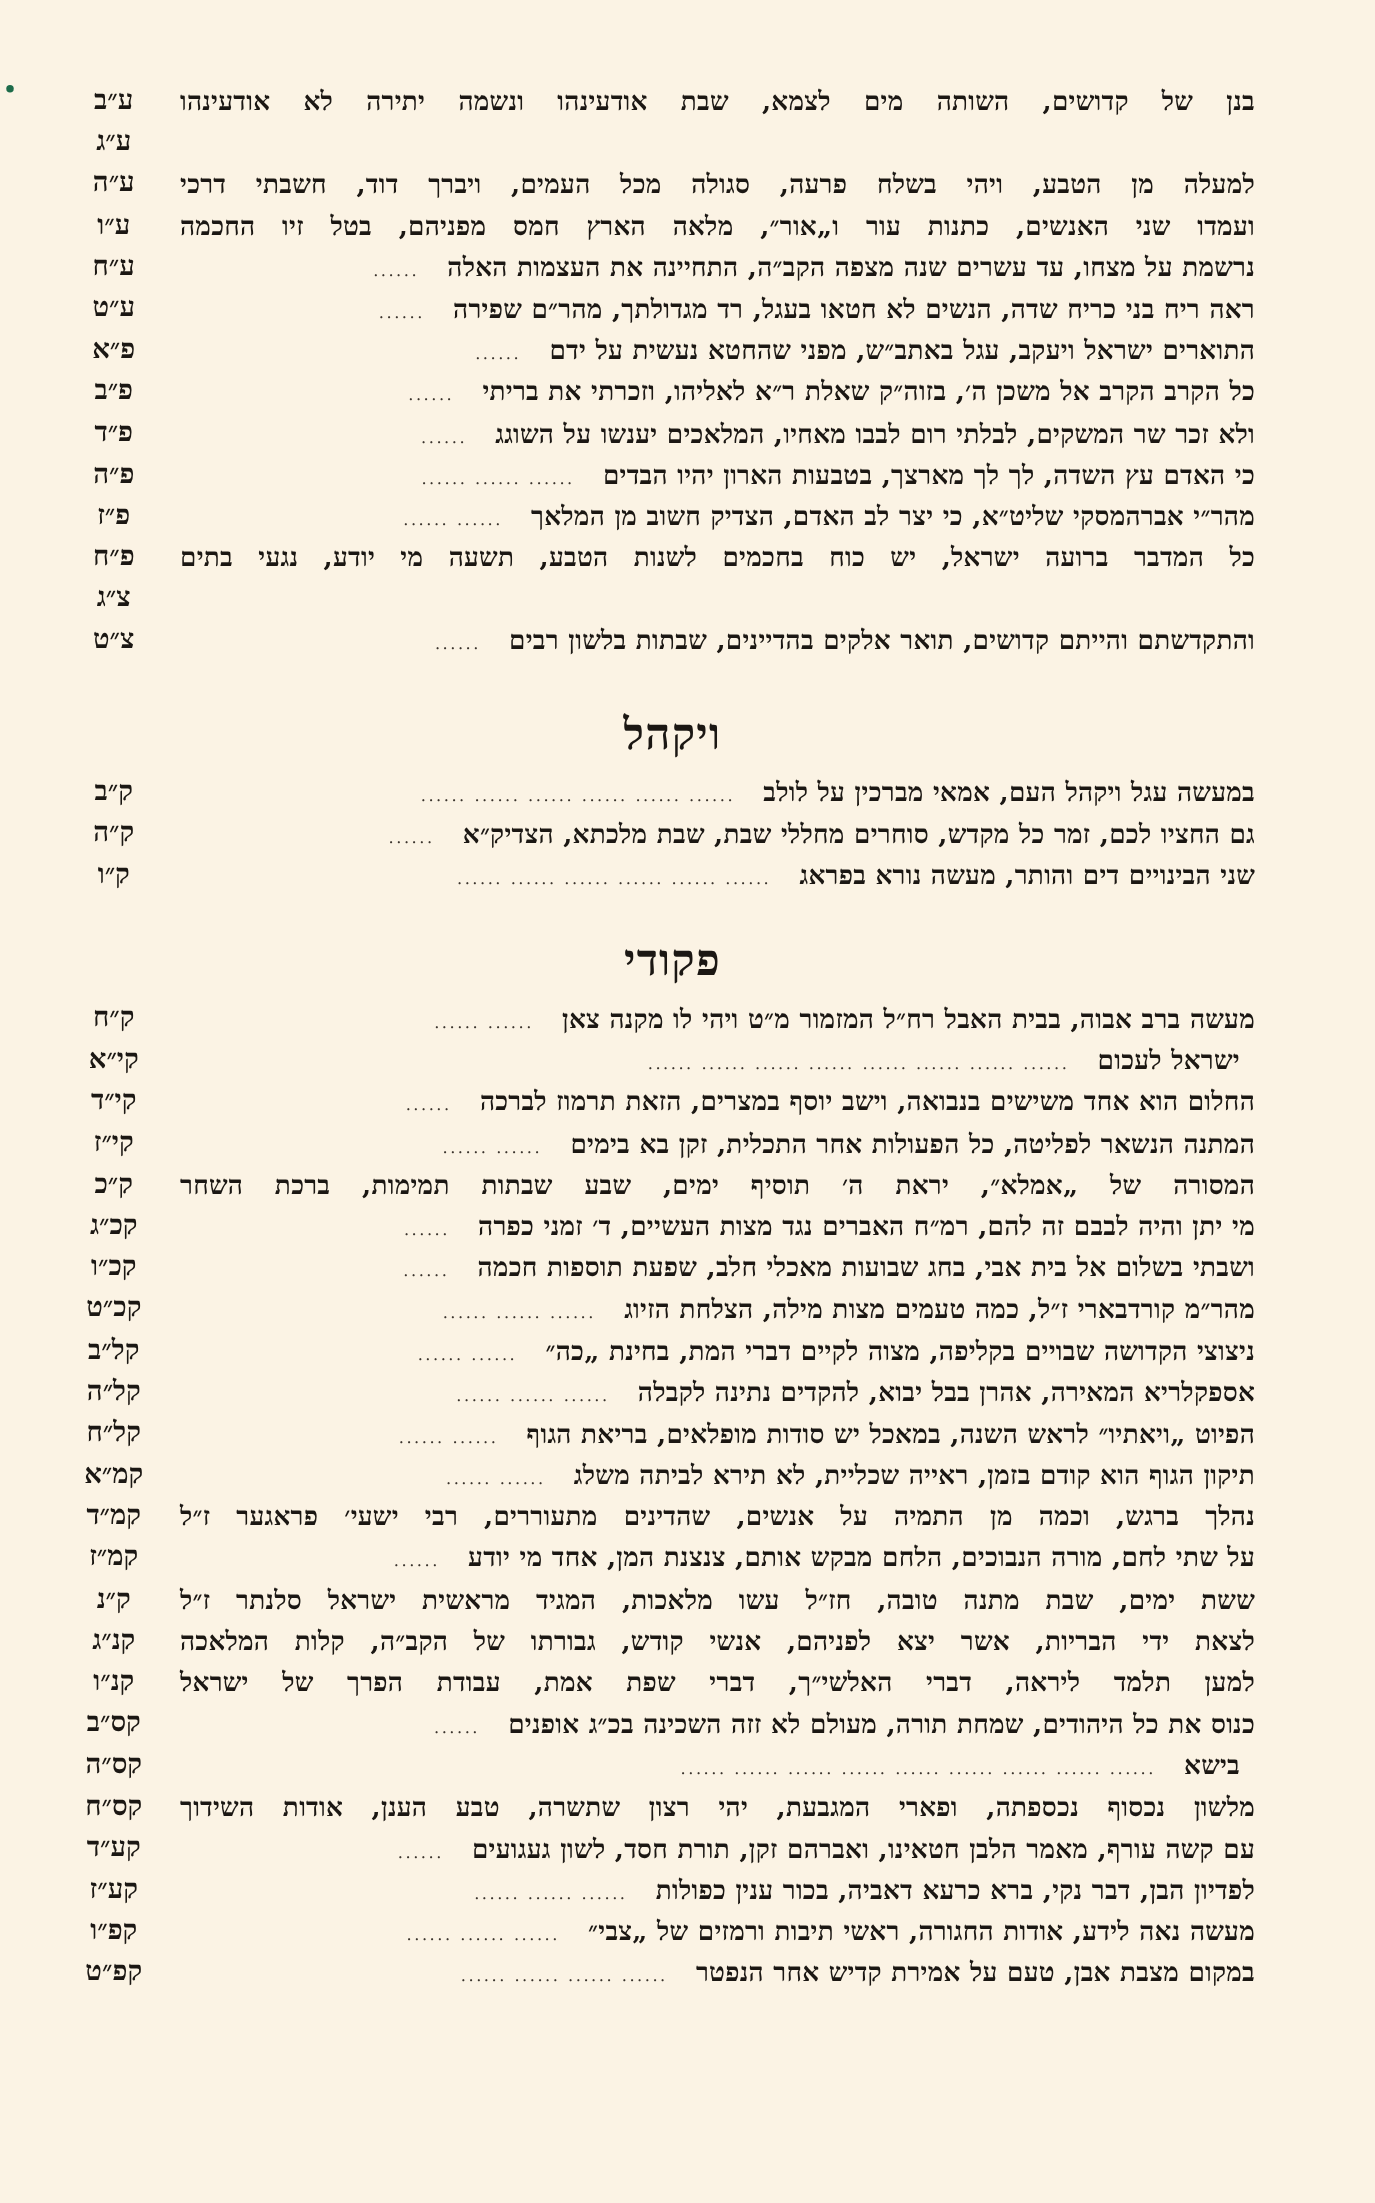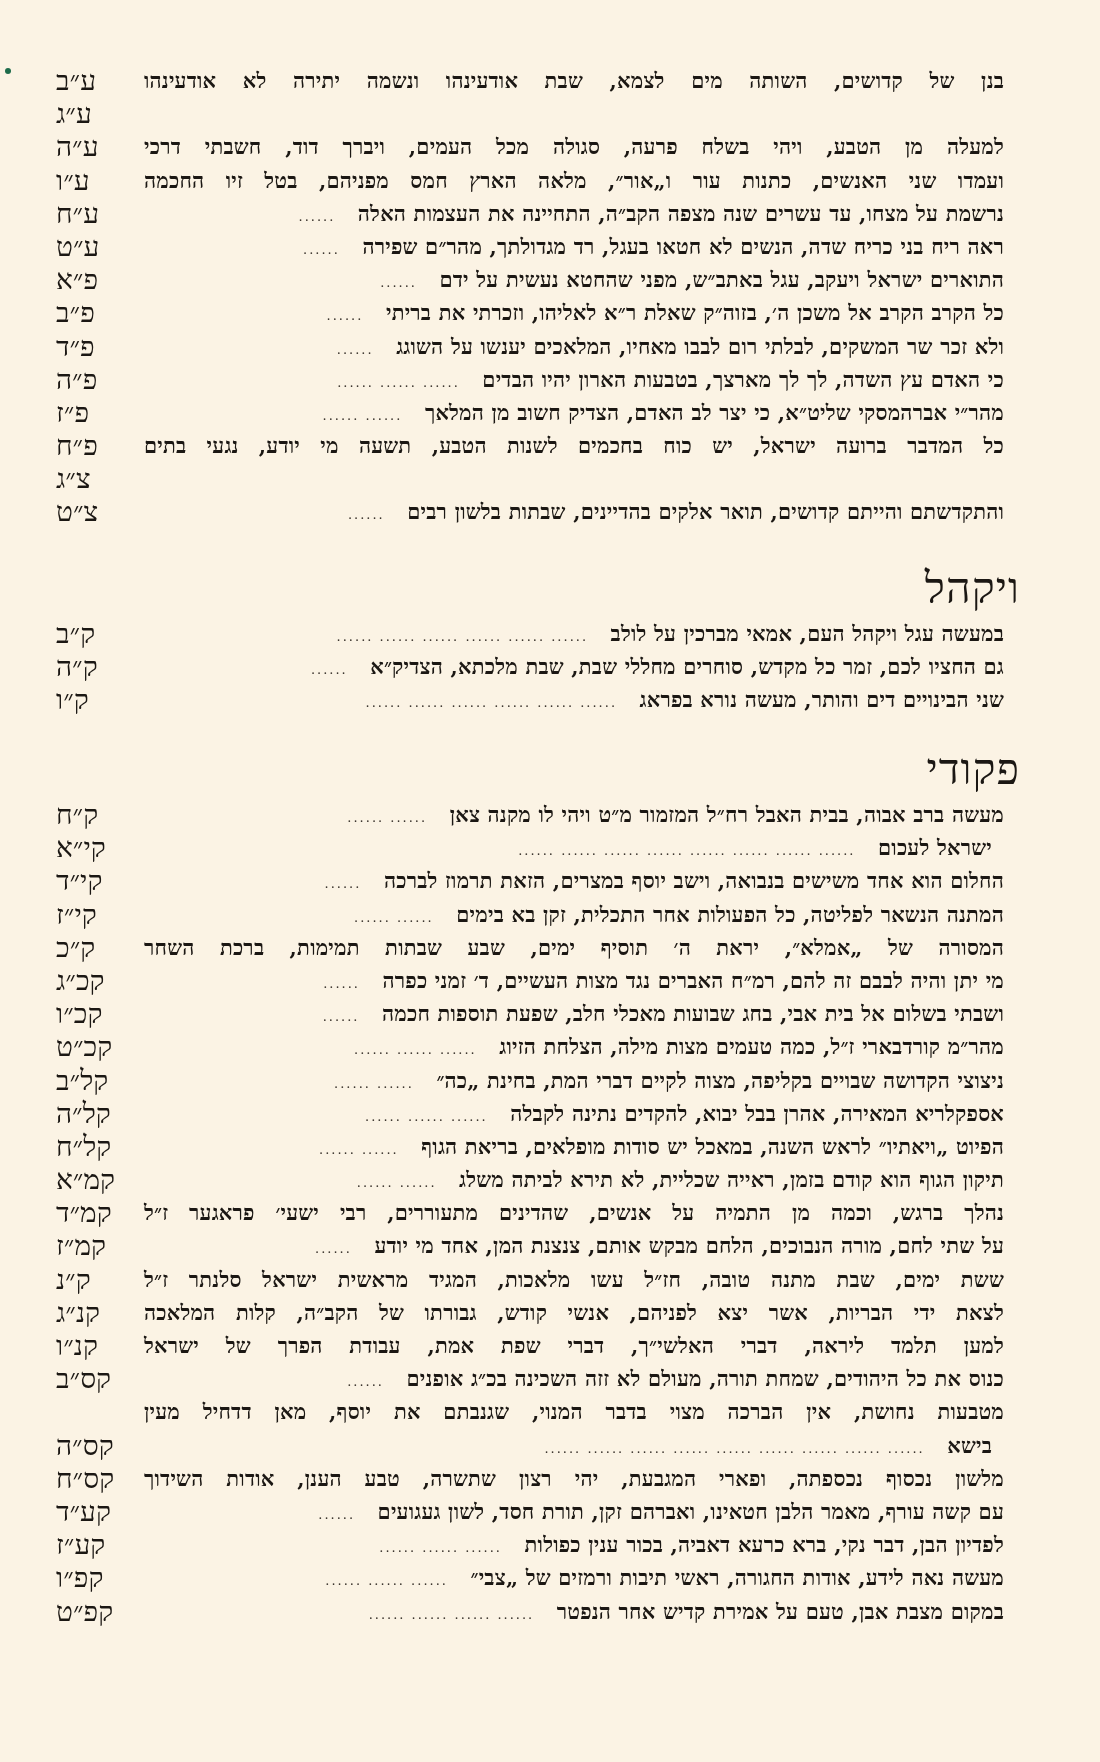--- a/index.html
+++ b/index.html
@@ -62,38 +62,38 @@
       color: #3a332c;
       font-weight: normal;
       letter-spacing: 2px;
       font-size: 13px;
     }
     .row .page-ref {
       position: absolute;
       left: 0;
       top: 0;
       width: 70px;
-      font-size: 28px;
+      font-size: 22px;
       line-height: 33px;
-      font-weight: normal;
-      direction: rtl;
-      text-align: left;
+      font-weight: bold;
+      direction: rtl;
+      text-align: center;
     }
     .row.cont .text {
       right: 28px;
       width: 832px;
     }
     .heading {
       position: absolute;
       left: 56px;
       width: 964px;
-      text-align: right;
-      direction: rtl;
-      font-size: 43px;
-      font-weight: normal;
+      text-align: center;
+      direction: rtl;
+      font-size: 35px;
+      font-weight: bold;
       line-height: 40px;
       letter-spacing: 1px;
     }
   </style>
 </head>
 <body>
 
 <div class="page">
   <div class="speck"></div>
 
@@ -237,24 +237,20 @@
         <div class="page-ref">קנ״ג</div>
       </div>
       <div class="row">
         <div class="text justify"><span>למען תלמד ליראה, דברי האלשי״ך, דברי שפת אמת, עבודת הפרך של ישראל</span></div>
         <div class="page-ref">קנ״ו</div>
       </div>
       <div class="row">
         <div class="text"><span>כנוס את כל היהודים, שמחת תורה, מעולם לא זזה השכינה בכ״ג אופנים</span>&nbsp;&nbsp;&nbsp;<span class="dots">......</span></div>
         <div class="page-ref">קס״ב</div>
       </div>
-      <div class="row">
-        <div class="text justify"><span>מטבעות נחושת, אין הברכה מצוי בדבר המנוי, שגנבתם את יוסף, מאן דדחיל מעין</span></div>
-        <div class="page-ref"></div>
-      </div>
       <div class="row cont">
         <div class="text"><span>בישא</span>&nbsp;&nbsp;&nbsp;<span class="dots">......      ......      ......      ......      ......      ......      ......      ......      ......</span></div>
         <div class="page-ref">קס״ה</div>
       </div>
       <div class="row">
         <div class="text justify"><span>מלשון נכסוף נכספתה, ופארי המגבעת, יהי רצון שתשרה, טבע הענן, אודות השידוך</span></div>
         <div class="page-ref">קס״ח</div>
       </div>
       <div class="row">
         <div class="text"><span>עם קשה עורף, מאמר הלבן חטאינו, ואברהם זקן, תורת חסד, לשון געגועים</span>&nbsp;&nbsp;&nbsp;<span class="dots">......</span></div>

